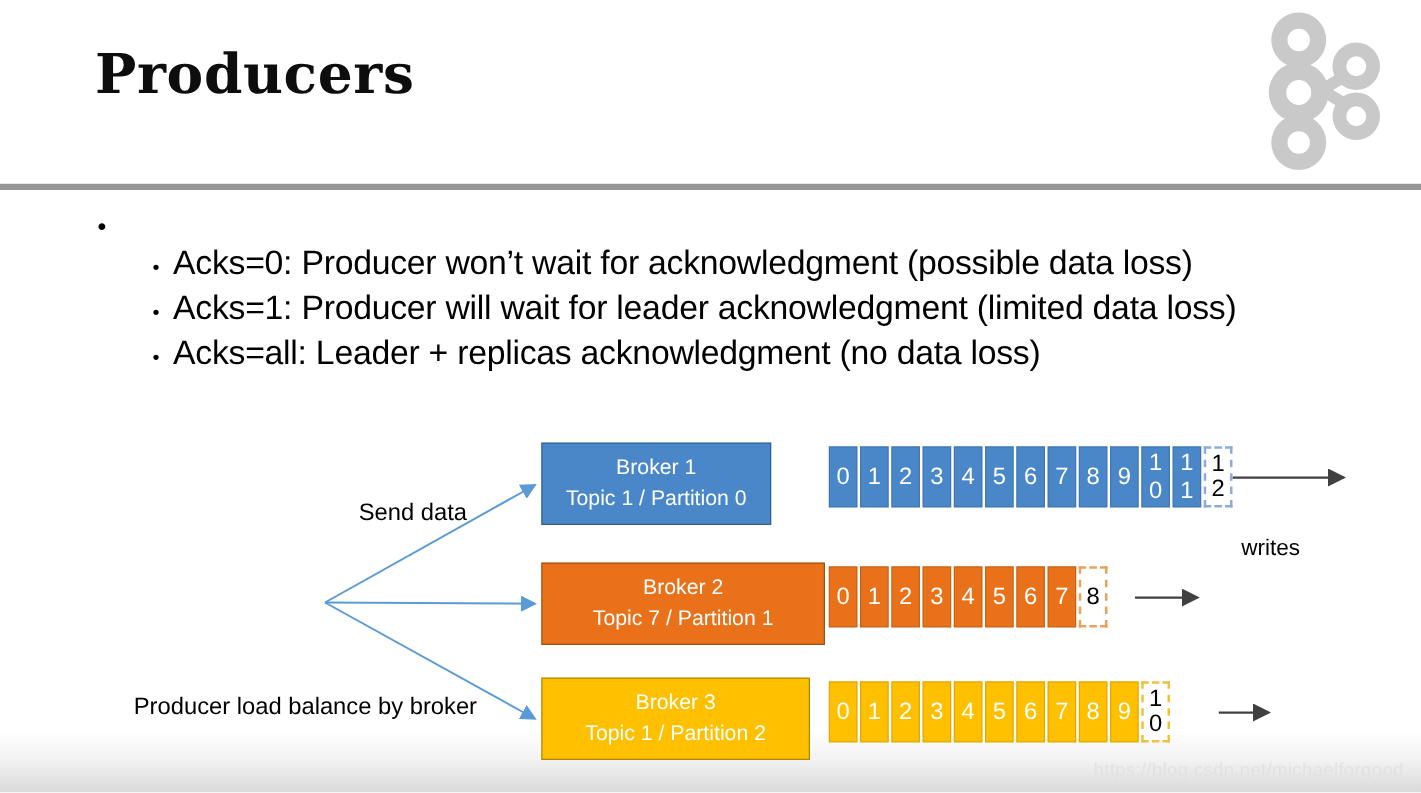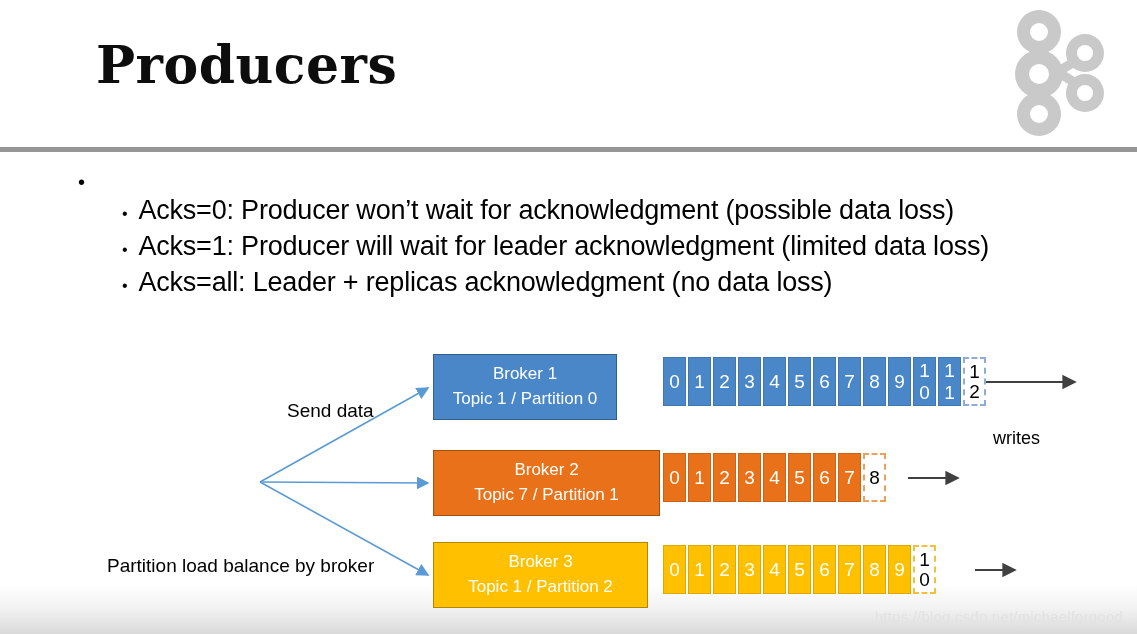--- a/index.html
+++ b/index.html
@@ -11,23 +11,23 @@
   }
   #slide {
     position: relative;
     width: 1137px; height: 634px;
     background: linear-gradient(to bottom, #ffffff 0%, #ffffff 92%, #f2f2f2 96%, #d9d9d9 100%);
   }
 
   
   #page-title {
     position: absolute;
-    left: 96px; top: 34px;
+    left: 76px; top: 34px;
     font-family: "DejaVu Serif", serif;
-    font-size: 52px;
+    font-size: 44px;
     font-weight: 700;
     color: #0d0d0d;
     letter-spacing: 0.5px;
   }
   #title-divider {
     position: absolute;
     left: 0; top: 147px;
     width: 1137px; height: 5px;
     background: #969696;
   }
@@ -212,21 +212,21 @@
     <div class="node-box" id="broker2-box">
       <span>Broker 2</span>
       <span class="line2">Topic 7 / Partition 1</span>
     </div>
     <div class="node-box" id="broker3-box">
       <span>Broker 3</span>
       <span class="line2">Topic 1 / Partition 2</span>
     </div>
 
     <div class="edge-label" id="label-send-data">Send data</div>
-    <div class="edge-label" id="label-auto-balance">Partition load balance by broker</div>
+    <div class="edge-label" id="label-auto-balance">Producer load balance by broker</div>
     <div class="edge-label" id="label-writes">writes</div>
 
     <div class="strip" id="strip-blue">
         <div class="cell">0</div>
         <div class="cell">1</div>
         <div class="cell">2</div>
         <div class="cell">3</div>
         <div class="cell">4</div>
         <div class="cell">5</div>
         <div class="cell">6</div>

